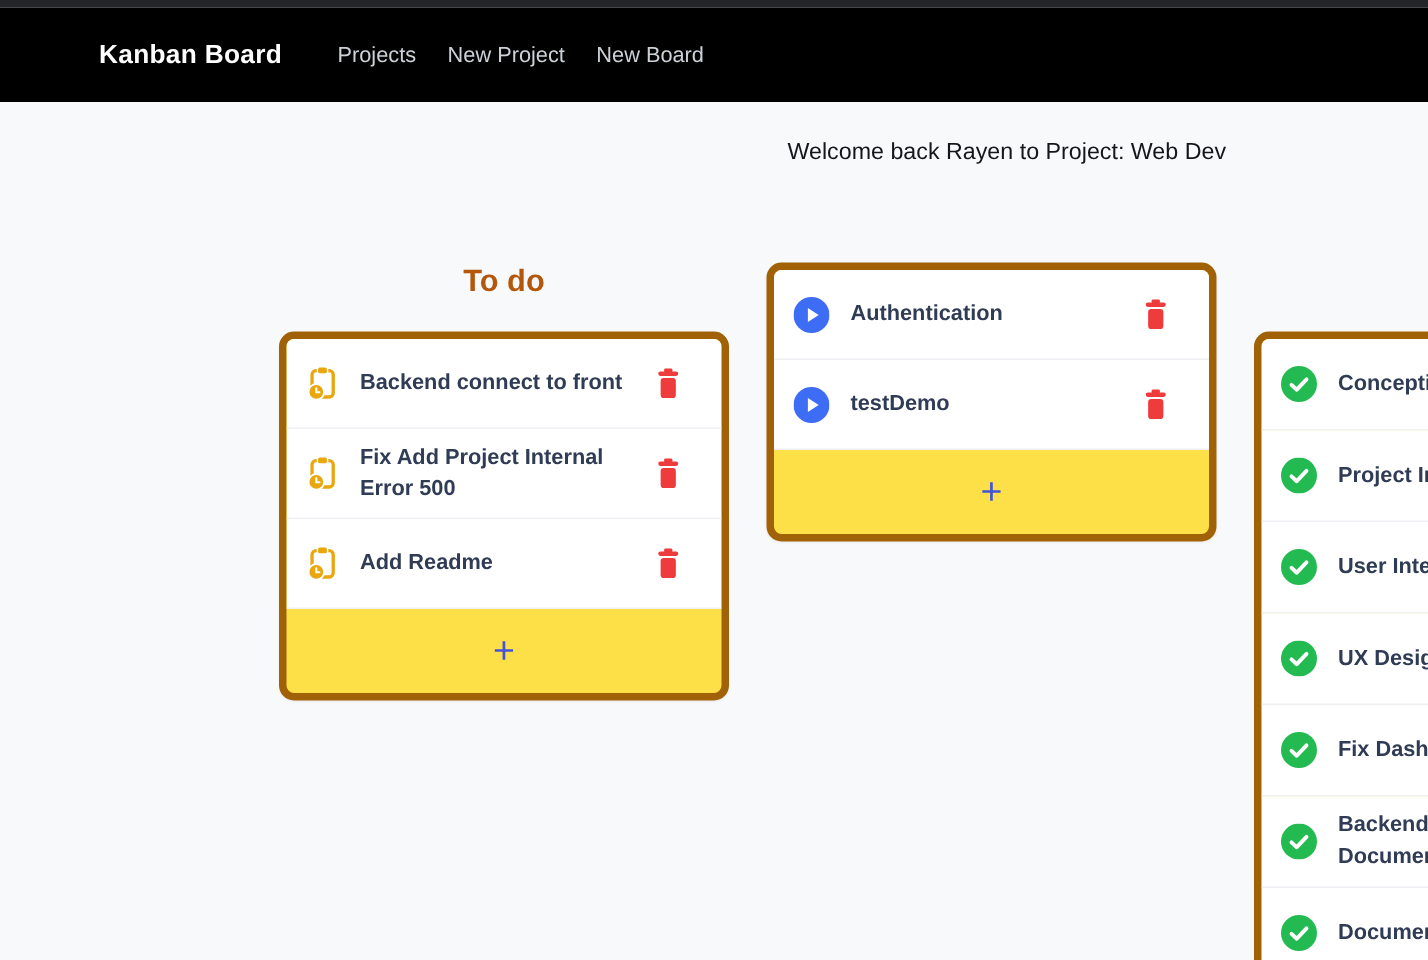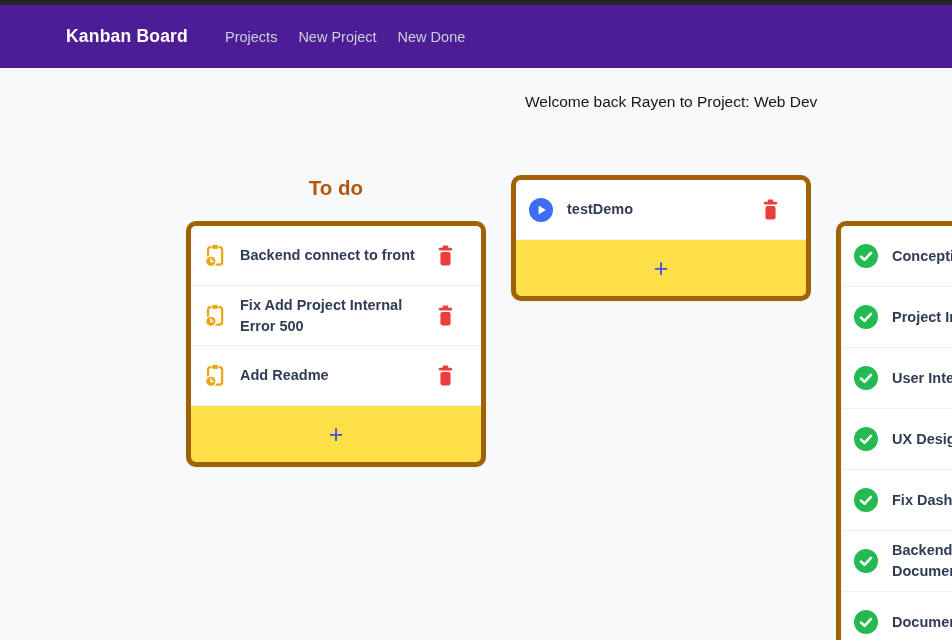--- a/index.html
+++ b/index.html
@@ -3,21 +3,21 @@
 <meta charset="utf-8">
 <style>
   html { background:#fff; }
   body {
     width:952px; height:640px; margin:0; overflow:hidden; position:relative;
     background:#f8f9fb; font-family:"Liberation Sans", sans-serif;
   }
   .top-strip { position:absolute; top:0; left:0; right:0; height:5px; background:#232529; }
   .navbar {
     position:absolute; top:5px; left:0; right:0; height:63px;
-    background:#4c1d95; display:flex; align-items:center;
+    background:#000000; display:flex; align-items:center;
   }
   .brand { color:#ffffff; font-weight:700; font-size:17.5px; margin-left:66px; letter-spacing:.2px; cursor:pointer; }
   .nav-links { display:flex; gap:21px; margin-left:37px; }
   .nav-link { color:#ccd1d8; font-size:14.5px; cursor:pointer; }
 
   .welcome { position:absolute; top:93px; left:525px; font-size:15.5px; color:#14171a; }
   .welcome b { font-weight:400; }
 
   .column { position:absolute; top:175px; width:300px; }
   .column-todo { left:186px; }
@@ -56,21 +56,21 @@
 </head>
 <body>
 
 <div class="top-strip"></div>
 
 <div class="navbar">
   <div class="brand">Kanban Board</div>
   <div class="nav-links">
     <div class="nav-link">Projects</div>
     <div class="nav-link">New Project</div>
-    <div class="nav-link">New Done</div>
+    <div class="nav-link">New Board</div>
   </div>
 </div>
 
 <div class="welcome"><span>Welcome back </span><b>Rayen</b><span> to Project: </span><b>Web Dev</b></div>
 
 <div class="column column-todo">
   <h2 class="col-title">To do</h2>
   <div class="card">
 
     <div class="task-row">
@@ -132,20 +132,36 @@
 
     <div class="add-row">
         <span>+</span>
       </div>
   </div>
 </div>
 
 <div class="column column-inprogress">
   <div class="card">
 
+    <div class="task-row">
+      <span class="task-icon">
+        <svg viewBox="0 0 24 24" width="24" height="24">
+          <circle cx="12" cy="12" r="12" fill="#3d6cf5"></circle>
+          <path d="M9.6 7.4 L16.8 12 L9.6 16.6 Z" fill="#ffffff"></path>
+        </svg>
+      </span>
+      <span class="task-label">Authentication</span>
+      <button class="trash-btn">
+        <svg viewBox="0 0 24 26" width="19" height="23">
+          <rect x="8.5" y="0.5" width="7" height="3.4" rx="1.2" fill="#ee3b3b"></rect>
+          <rect x="3.6" y="3.1" width="16.8" height="3.7" rx="1.7" fill="#ee3b3b"></rect>
+          <rect x="5.6" y="8.5" width="12.8" height="17" rx="2.6" fill="#ee3b3b"></rect>
+        </svg>
+      </button>
+    </div>
 
     <div class="task-row">
       <span class="task-icon">
         <svg viewBox="0 0 24 24" width="24" height="24">
           <circle cx="12" cy="12" r="12" fill="#3d6cf5"></circle>
           <path d="M9.6 7.4 L16.8 12 L9.6 16.6 Z" fill="#ffffff"></path>
         </svg>
       </span>
       <span class="task-label">testDemo</span>
       <button class="trash-btn">

